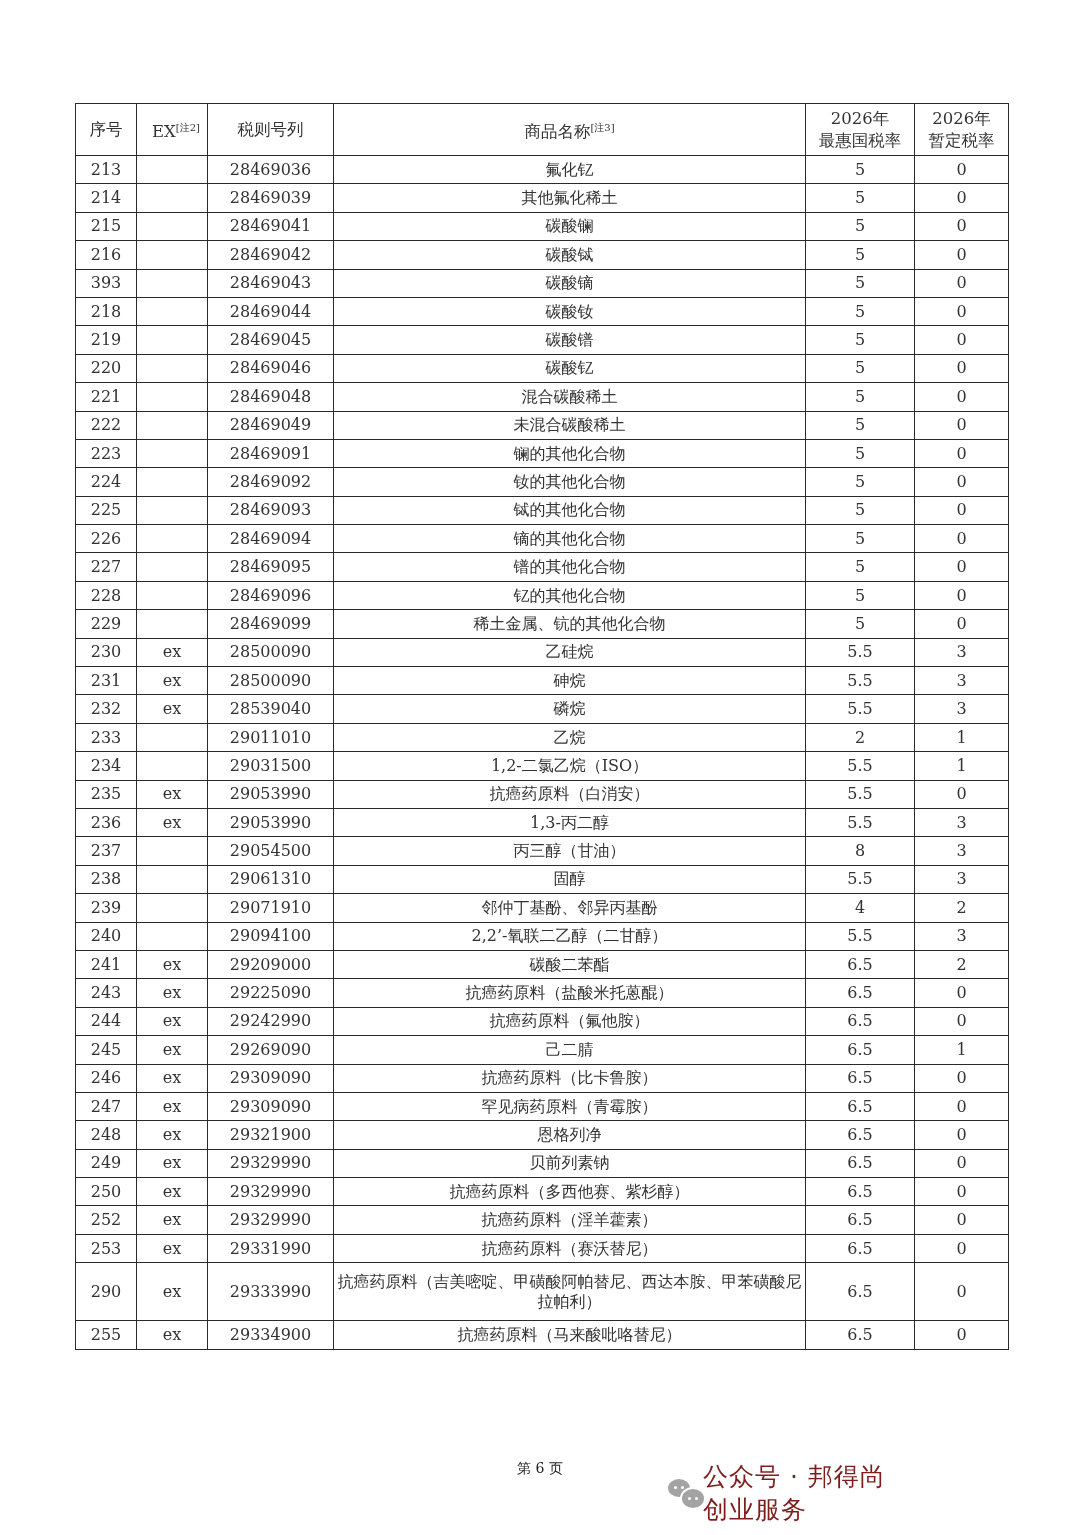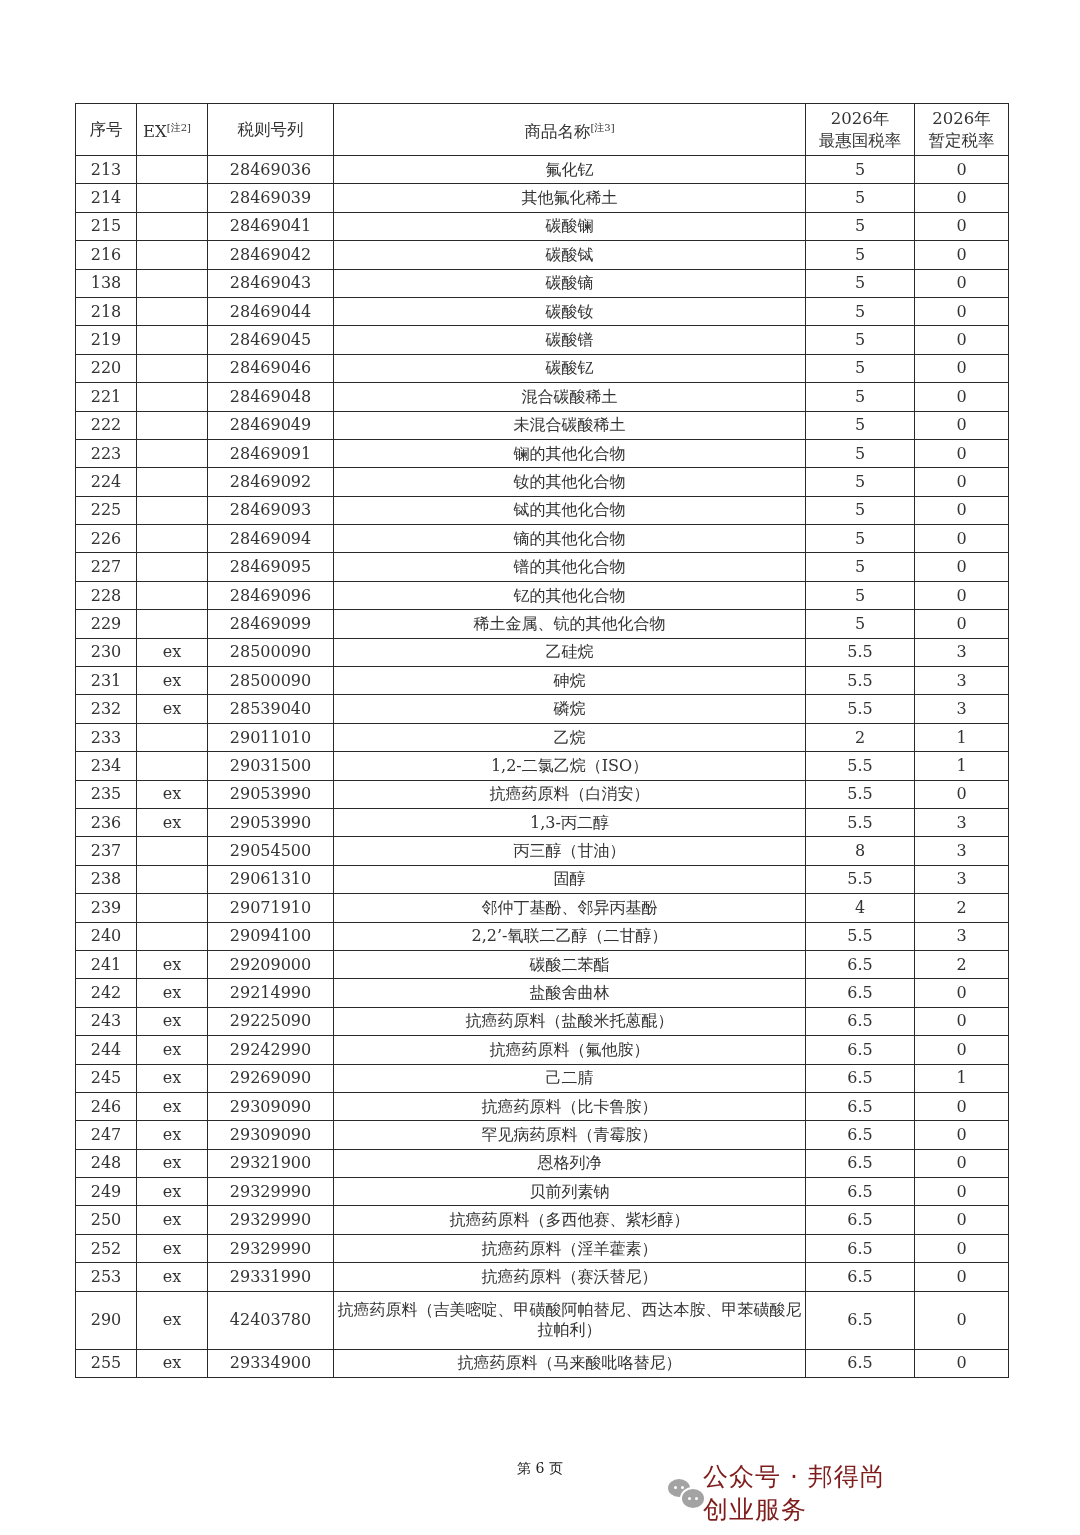--- a/index.html
+++ b/index.html
@@ -34,21 +34,21 @@
       <col style="width:61px">
       <col style="width:71px">
       <col style="width:126px">
       <col style="width:472px">
       <col style="width:109px">
       <col style="width:94px">
     </colgroup>
     <thead>
       <tr>
         <th><span>序号</span></th>
-        <th style="text-align:left;padding-left:6px;"><span>EX</span><sup class="note">[注2]</sup></th>
+        <th style="text-align:left;padding-left:15px;"><span>EX</span><sup class="note">[注2]</sup></th>
         <th><span>税则号列</span></th>
         <th><span>商品名称</span><sup class="note">[注3]</sup></th>
         <th>
             <div>2026年</div>
             <div>最惠国税率</div>
           </th>
         <th>
             <div>2026年</div>
             <div>暂定税率</div>
           </th>
@@ -81,21 +81,21 @@
         </tr>
         <tr>
           <td class="c-no">216</td>
           <td class="c-ex"></td>
           <td class="c-code">28469042</td>
           <td class="c-name">碳酸铽</td>
           <td class="c-mfn">5</td>
           <td class="c-prov">0</td>
         </tr>
         <tr>
-          <td class="c-no">138</td>
+          <td class="c-no">393</td>
           <td class="c-ex"></td>
           <td class="c-code">28469043</td>
           <td class="c-name">碳酸镝</td>
           <td class="c-mfn">5</td>
           <td class="c-prov">0</td>
         </tr>
         <tr>
           <td class="c-no">218</td>
           <td class="c-ex"></td>
           <td class="c-code">28469044</td>
@@ -281,28 +281,20 @@
         </tr>
         <tr>
           <td class="c-no">241</td>
           <td class="c-ex">ex</td>
           <td class="c-code">29209000</td>
           <td class="c-name">碳酸二苯酯</td>
           <td class="c-mfn">6.5</td>
           <td class="c-prov">2</td>
         </tr>
         <tr>
-          <td class="c-no">242</td>
-          <td class="c-ex">ex</td>
-          <td class="c-code">29214990</td>
-          <td class="c-name">盐酸舍曲林</td>
-          <td class="c-mfn">6.5</td>
-          <td class="c-prov">0</td>
-        </tr>
-        <tr>
           <td class="c-no">243</td>
           <td class="c-ex">ex</td>
           <td class="c-code">29225090</td>
           <td class="c-name">抗癌药原料（盐酸米托蒽醌）</td>
           <td class="c-mfn">6.5</td>
           <td class="c-prov">0</td>
         </tr>
         <tr>
           <td class="c-no">244</td>
           <td class="c-ex">ex</td>
@@ -371,21 +363,21 @@
           <td class="c-no">253</td>
           <td class="c-ex">ex</td>
           <td class="c-code">29331990</td>
           <td class="c-name">抗癌药原料（赛沃替尼）</td>
           <td class="c-mfn">6.5</td>
           <td class="c-prov">0</td>
         </tr>
         <tr class="tall">
           <td class="c-no">290</td>
           <td class="c-ex">ex</td>
-          <td class="c-code">42403780</td>
+          <td class="c-code">29333990</td>
           <td class="c-name">抗癌药原料（吉美嘧啶、甲磺酸阿帕替尼、西达本胺、甲苯磺酸尼拉帕利）</td>
           <td class="c-mfn">6.5</td>
           <td class="c-prov">0</td>
         </tr>
         <tr>
           <td class="c-no">255</td>
           <td class="c-ex">ex</td>
           <td class="c-code">29334900</td>
           <td class="c-name">抗癌药原料（马来酸吡咯替尼）</td>
           <td class="c-mfn">6.5</td>

